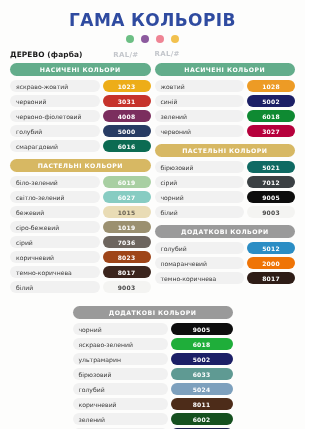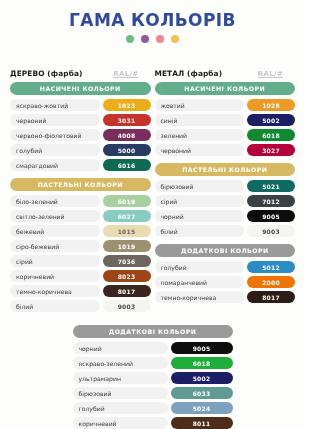--- a/index.html
+++ b/index.html
@@ -37,35 +37,33 @@
     display: flex;
     margin-top: 7px;
     padding: 0 5px;
   }
   .col-head {
     width: 50%;
     display: flex;
     align-items: baseline;
     justify-content: space-between;
     padding: 0 2px;
-    margin-top: 19px;
   }
   .col-head .mat {
     font-size: 7.4px;
     font-weight: bold;
     color: #1b1b1b;
     letter-spacing: 0.1px;
   }
   .col-head .ral {
     font-size: 7px;
     font-weight: bold;
     color: #c3c6cb;
     letter-spacing: 0.3px;
     padding-right: 12px;
-    text-decoration: underline;
   }
   
   .cols { display: flex; padding: 0 5px; margin-top: 4px; }
   .col { width: 50%; padding: 0 2px; }
   
   .banner {
     border-radius: 9px;
     height: 13px;
     display: flex;
     align-items: center;
@@ -130,21 +128,20 @@
       <span class="dot" style="background: rgb(239, 132, 148);"></span>
       <span class="dot" style="background: rgb(242, 193, 78);"></span>
     </div>
 
   <div class="col-heads">
     <div class="col-head">
       <span class="mat">ДЕРЕВО (фарба)</span>
       <span class="ral">RAL/#</span>
     </div>
     <div class="col-head">
-      <span class="mat">МЕТАЛ (фарба)</span>
       <span class="ral">RAL/#</span>
     </div>
   </div>
 
   <div class="cols">
     <div class="col" id="col-0">
         <div class="group">
           <div class="banner" style="background: rgb(99, 173, 139);">НАСИЧЕНІ КОЛЬОРИ</div>
           <div class="row">
             <div class="name">яскраво-жовтий</div>

